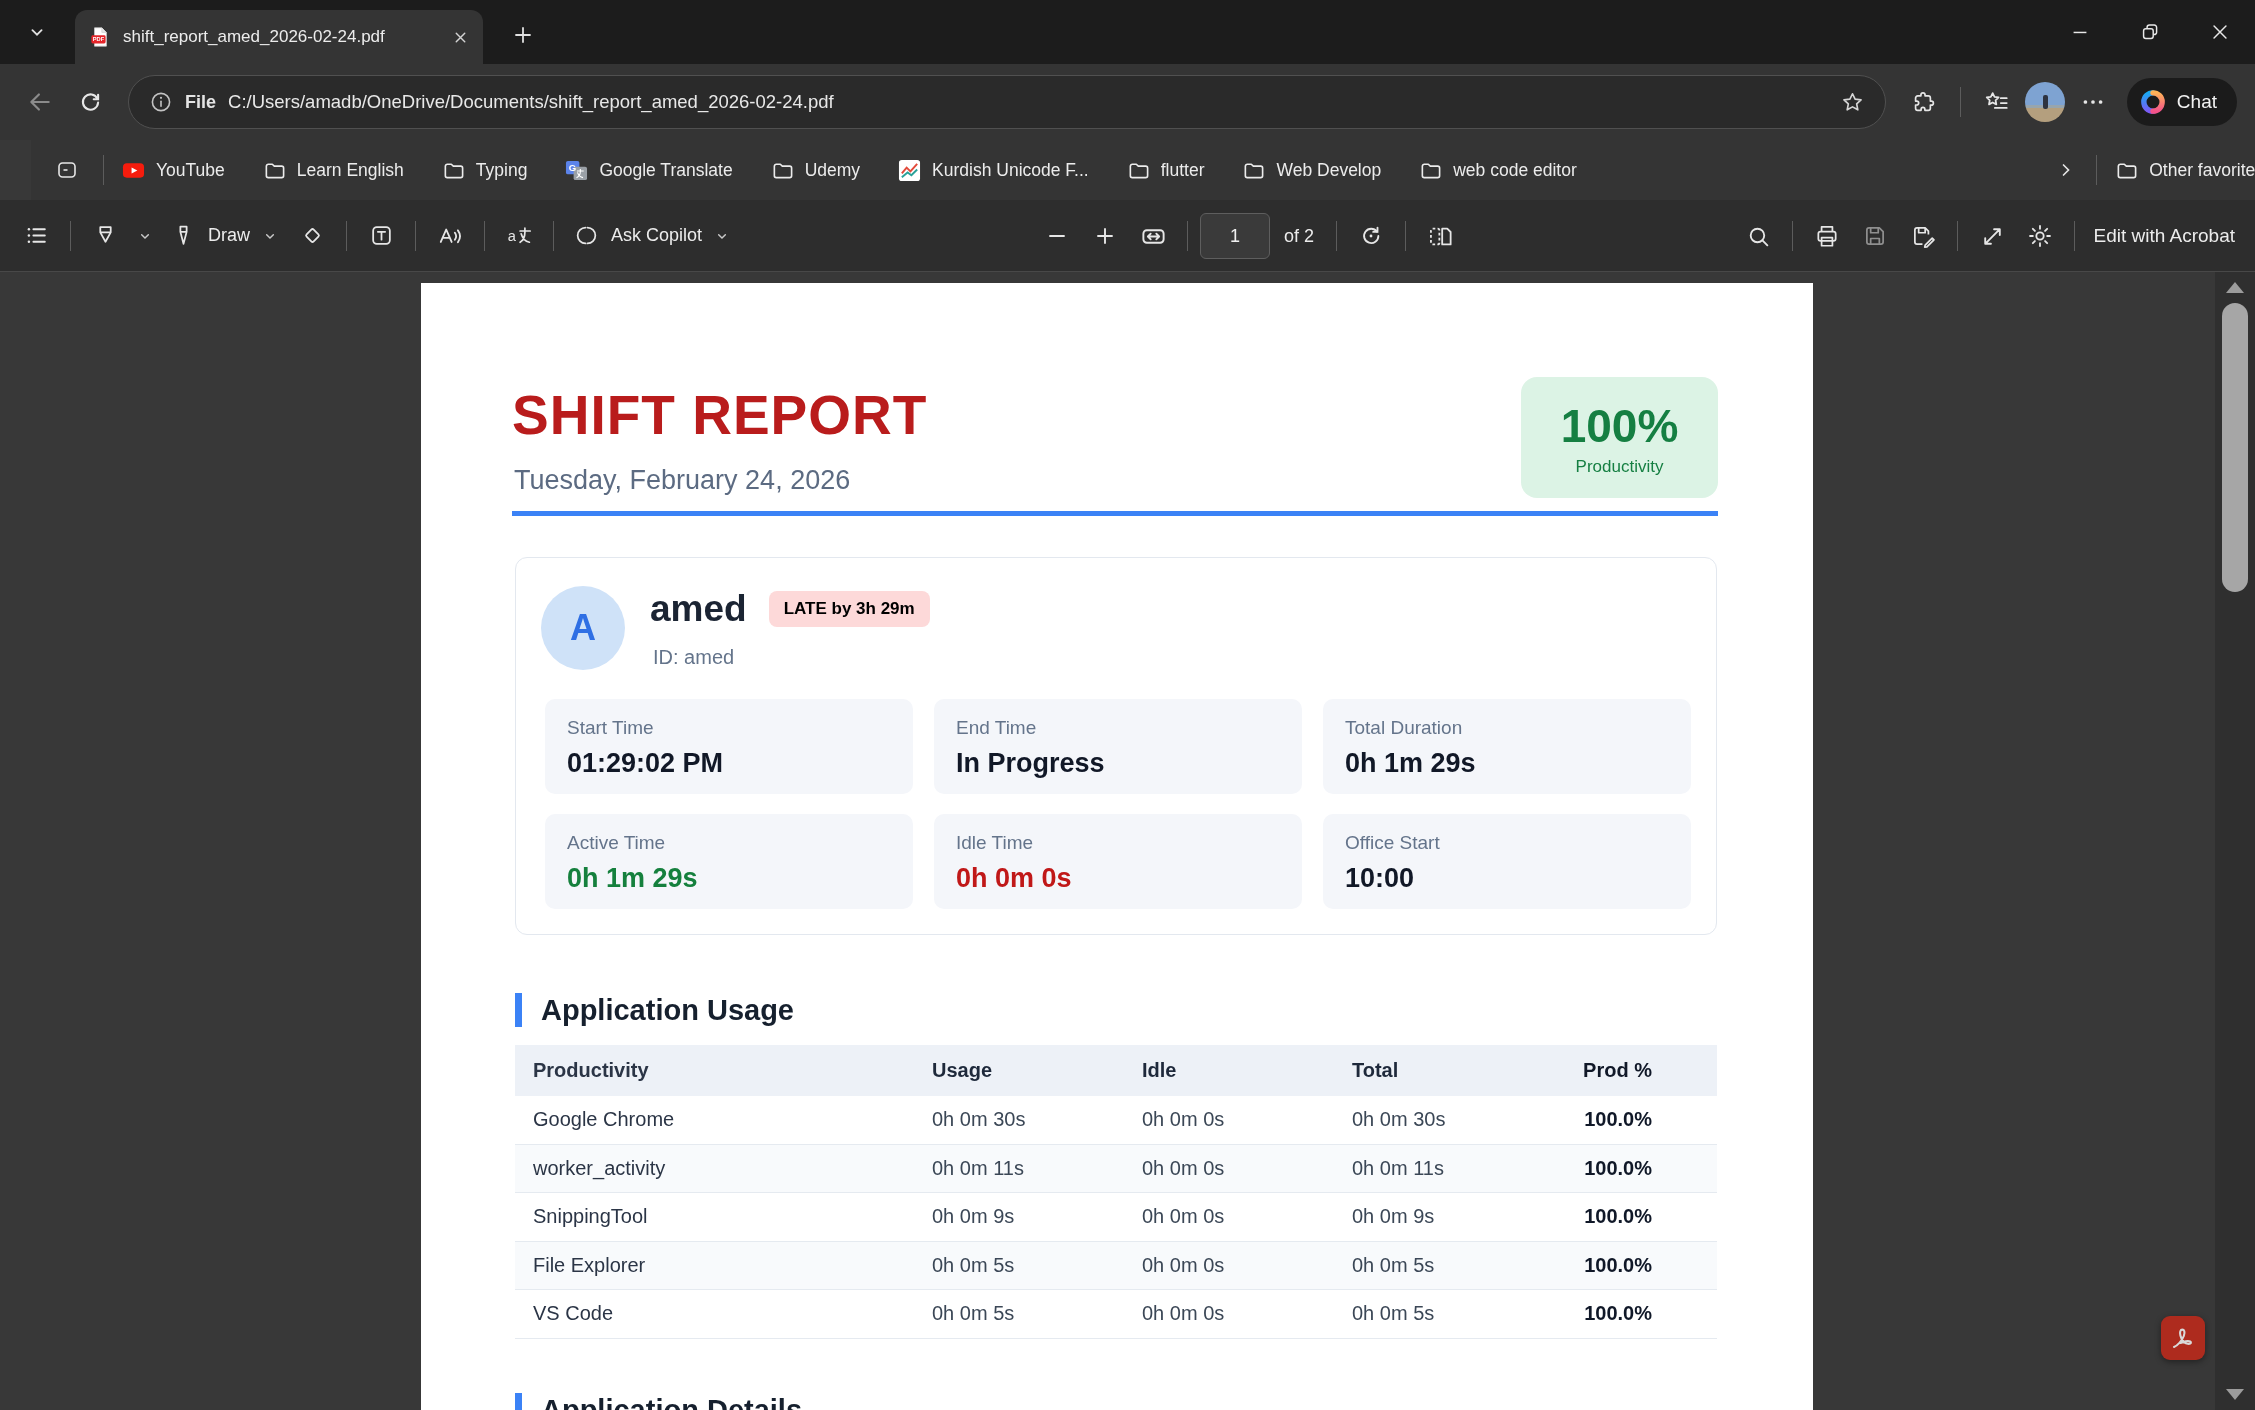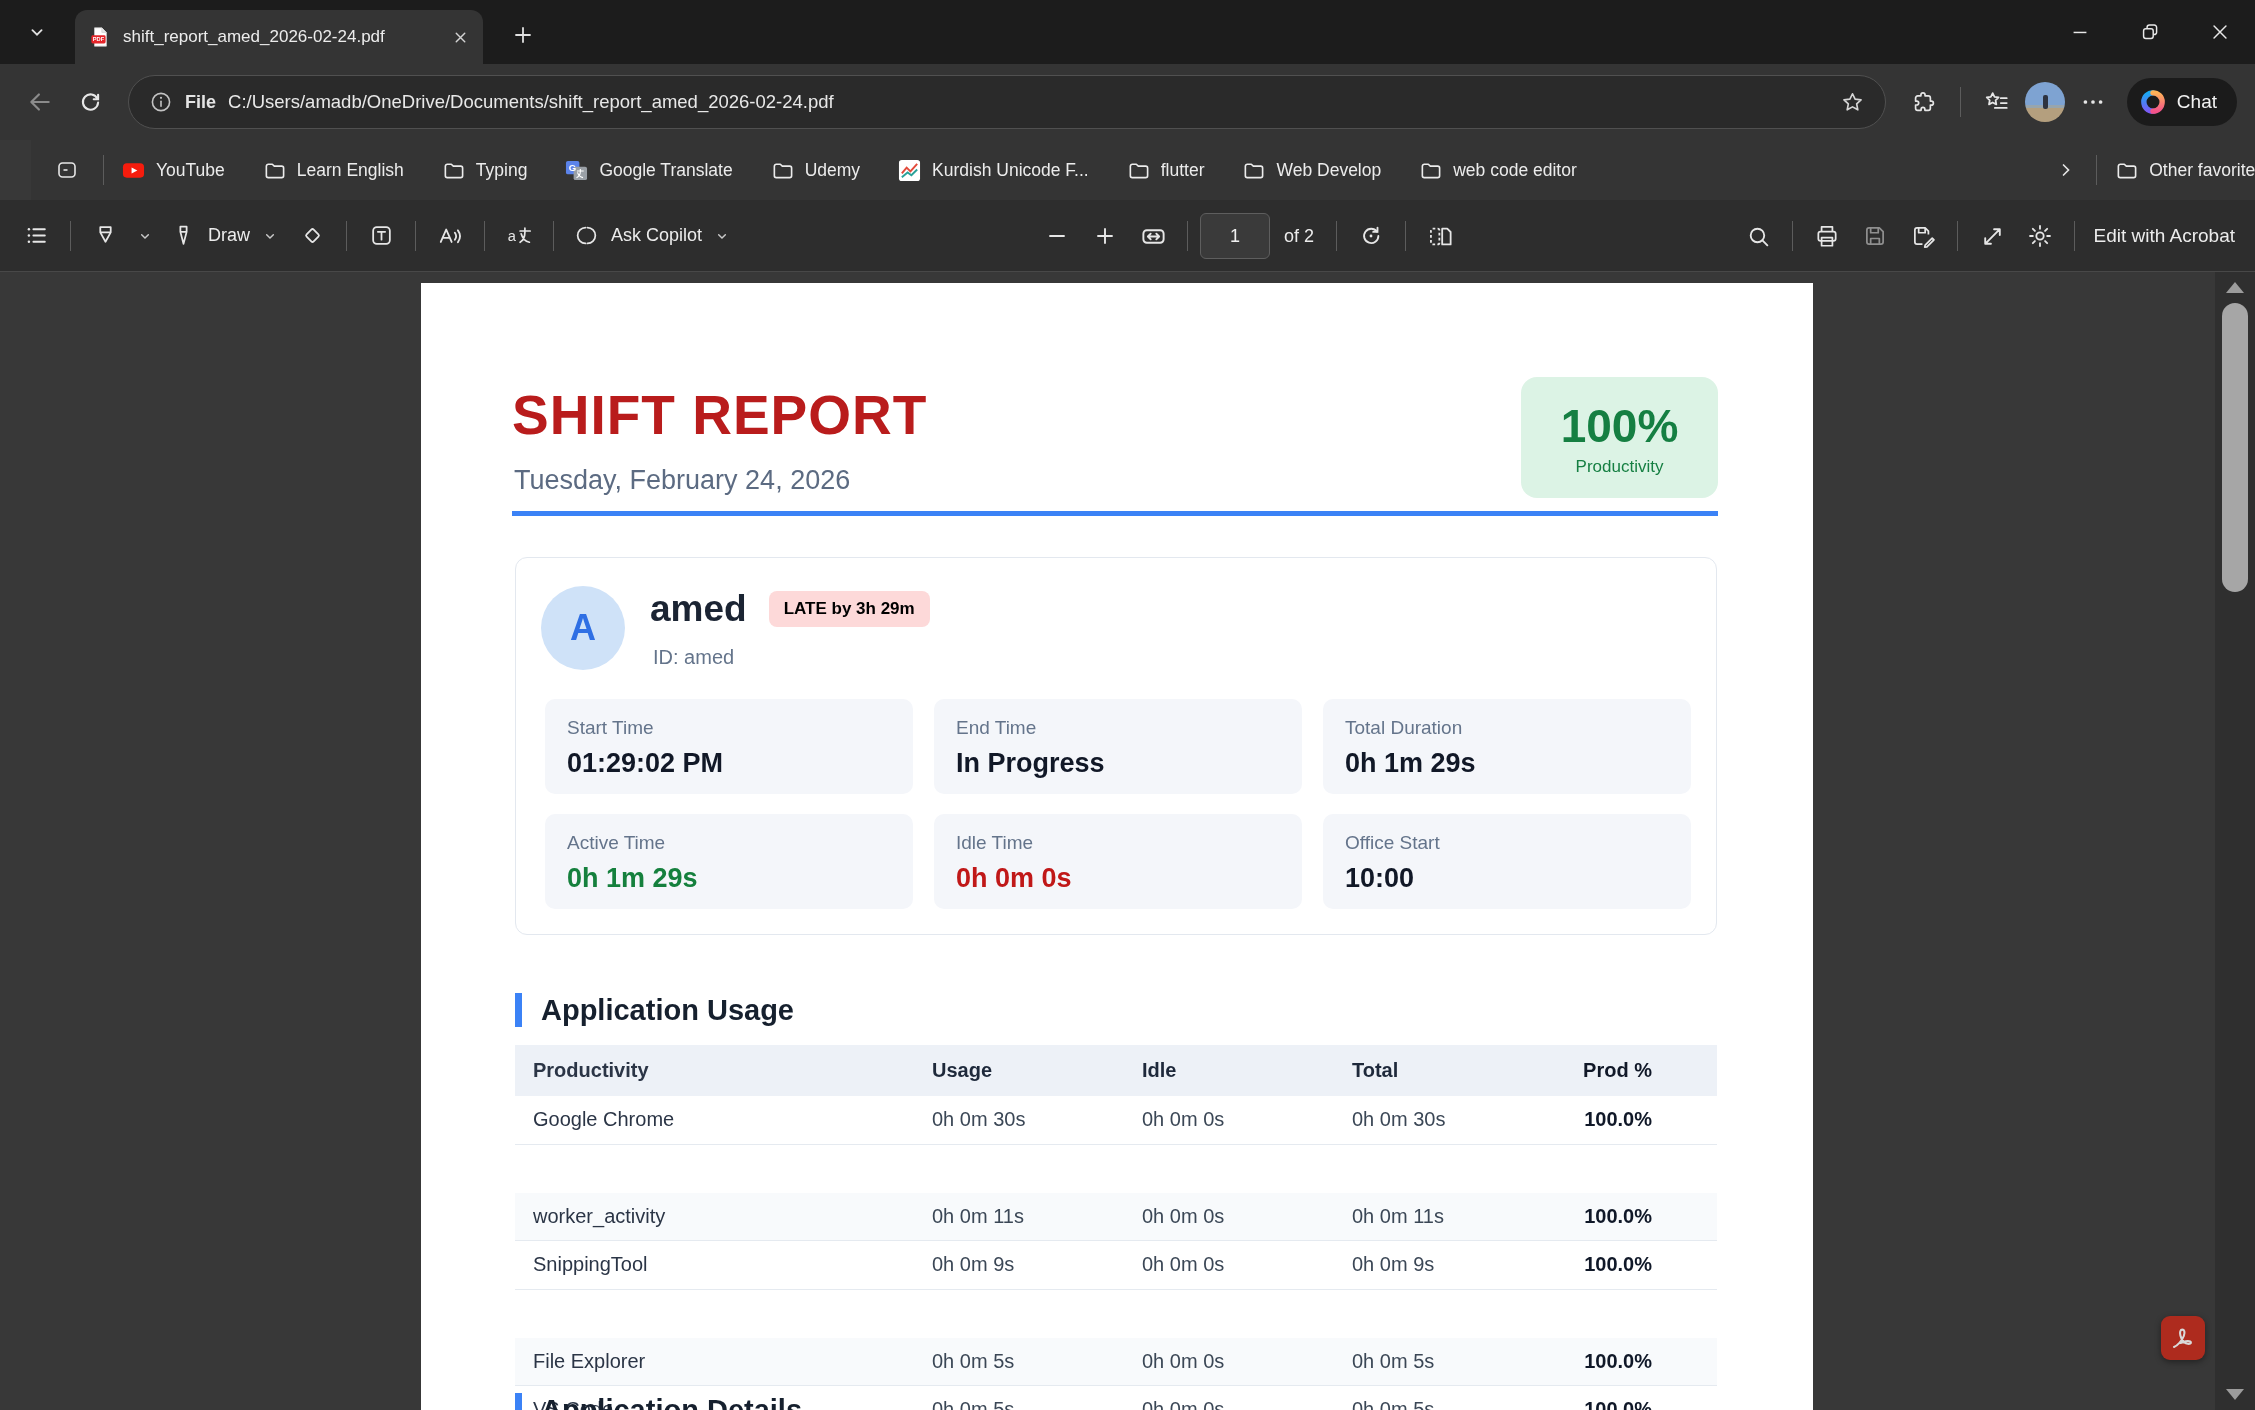--- a/index.html
+++ b/index.html
@@ -103,21 +103,21 @@
   .val-red { color:#c01818; }
 
   .sec-head { position:absolute; display:flex; align-items:center; gap:19px; }
   .sec-bar { width:7px; height:34px; background:#3b82f6; }
   .sec-text { font-size:29px; font-weight:700; color:#16202e; }
 
   .usage-table { position:absolute; left:94px; top:762px; width:1202px; font-size:20px; }
   .t-row { display:grid; grid-template-columns:417px 210px 210px 210px 155px; align-items:center; }
   .t-head { height:51px; background:#edf1f7; font-weight:700; color:#1e293b; }
   .t-body { height:48.5px; border-bottom:1px solid #e5eaf0; color:#3b4756; }
-  .t-body.alt { background:#f8fafc;margin-top:48px; }
+  .t-body.alt { background:#f8fafc; }
   .t-row > div:first-child { padding-left:18px; color:#2b3546; }
   .t-row > div:last-child { text-align:right; padding-right:65px; font-weight:700; color:#101828; }
   .t-head > div:last-child { font-weight:700; }
 </style>
 </head>
 <body>
 
 <div class="titlebar">
   <div class="tab-caret ibtn">
     <svg width="22" height="22" viewBox="0 0 24 24" stroke="#e0e0e0" stroke-width="2" fill="none" stroke-linecap="round">

